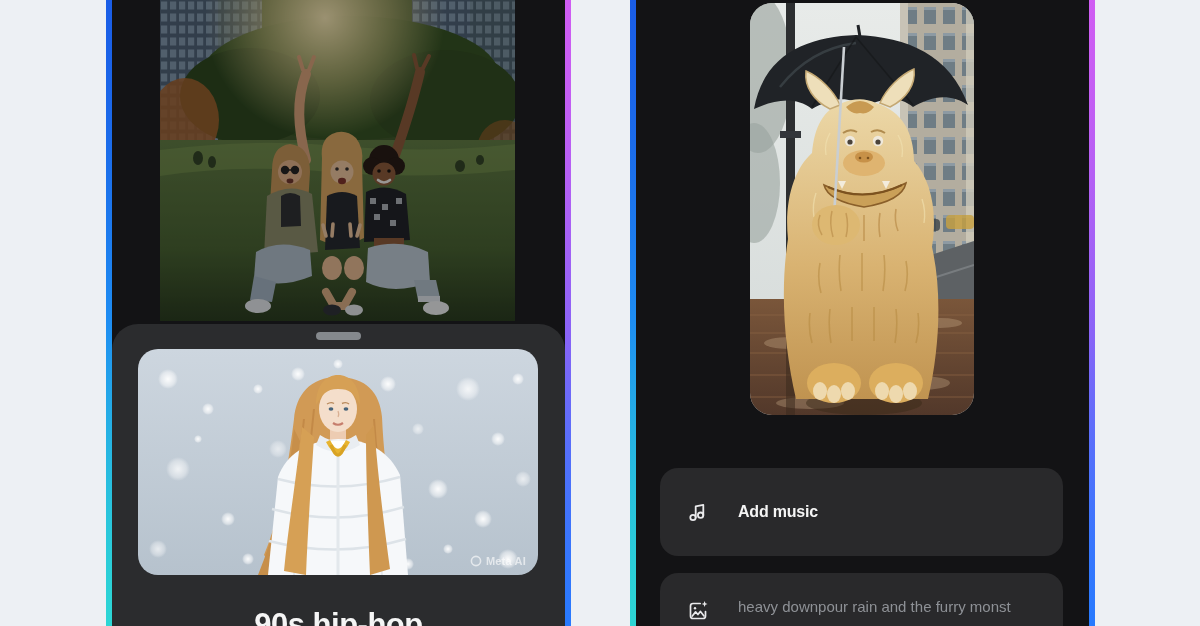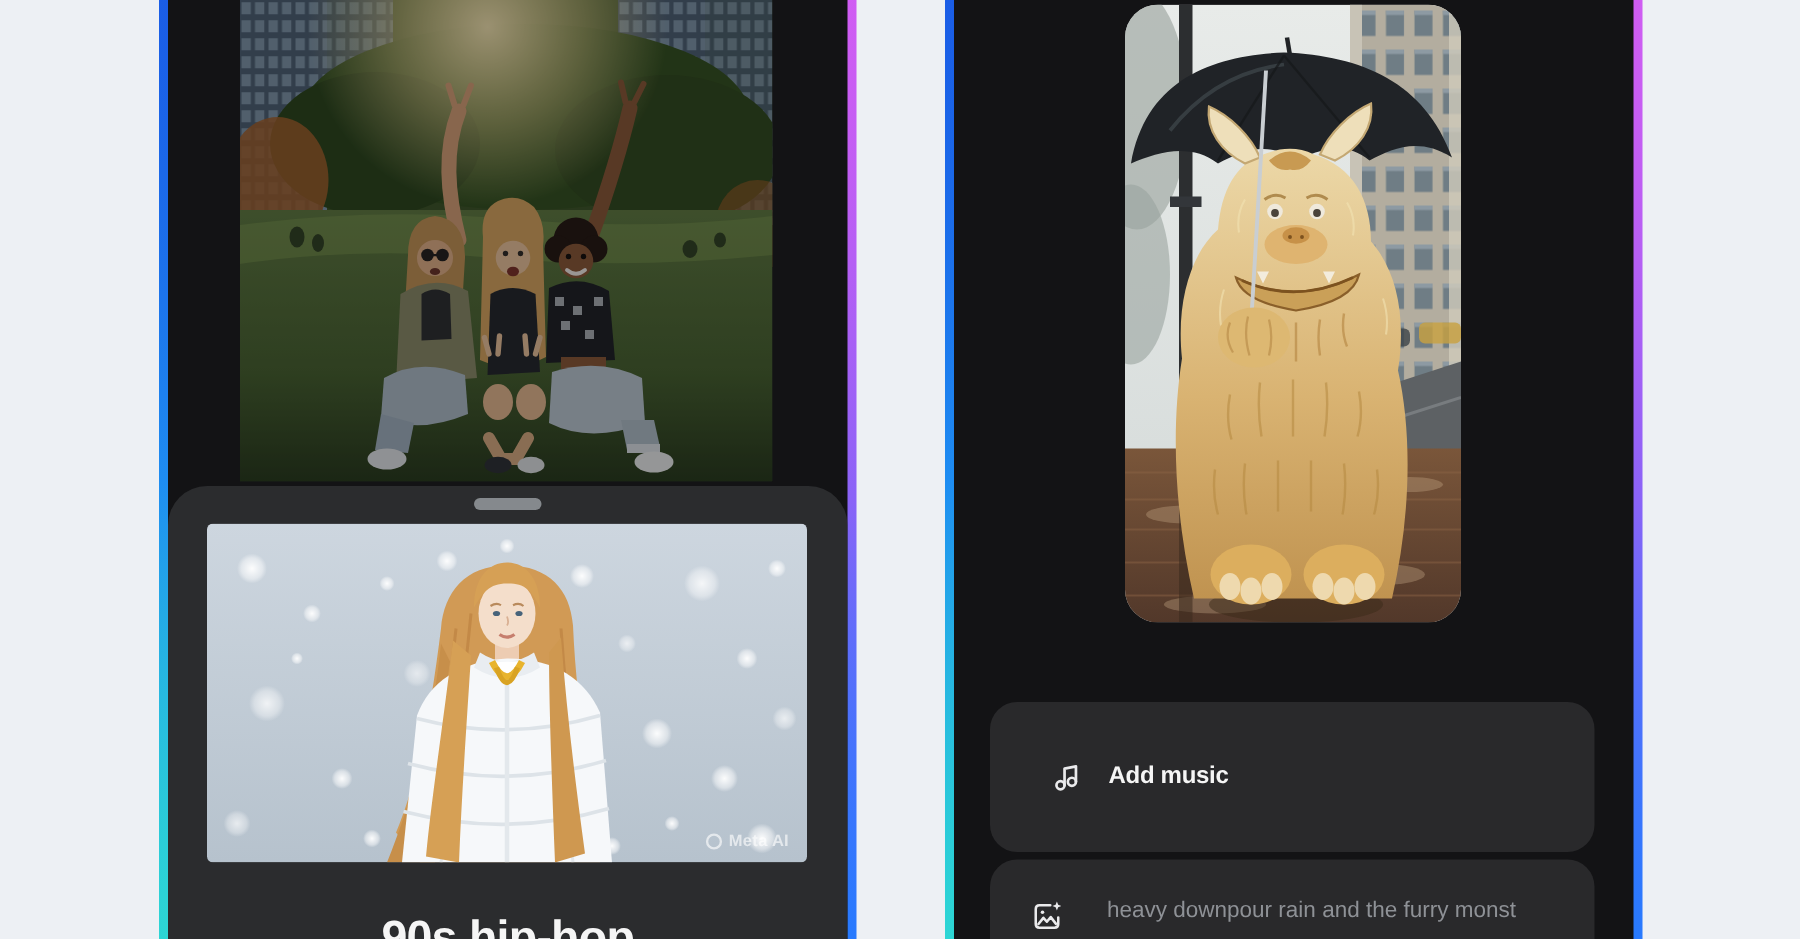--- a/index.html
+++ b/index.html
@@ -21,34 +21,34 @@
   .phone-right{left:630px;}
   .screen{position:absolute;inset:6px;border-radius:38px;background:var(--phone-bg,#131315);overflow:hidden;}
 
   
   .photo-top{position:absolute;left:48px;top:54px;width:355px;height:321px;overflow:hidden;}
   .photo-top svg{display:block;}
   .scrim{position:absolute;inset:0;background:rgba(8,8,11,.38);}
   .sheet{position:absolute;left:0;top:378px;width:453px;height:360px;background:var(--sheet-bg,#2b2c2e);
     border-radius:26px 26px 0 0;}
   .handle{width:45px;height:8px;border-radius:4px;background:var(--handle,#85898d);margin:8px auto 0 auto;}
-  .preview-card{position:absolute;left:26px;top:25px;width:400px;height:226px;border-radius:4px;overflow:hidden;}
+  .preview-card{position:absolute;left:26px;top:25px;width:400px;height:226px;border-radius:20px;overflow:hidden;}
   .preview-card svg{display:block;}
   .watermark{position:absolute;right:12px;bottom:8px;display:flex;align-items:center;gap:4px;
     color:rgba(255,255,255,.62);font-size:11px;font-weight:600;letter-spacing:.2px;}
   .watermark svg{display:block;}
   .sheet-title{position:absolute;top:283px;left:0;width:100%;text-align:center;
     color:var(--text-primary,#f5f5f5);font-size:31px;font-weight:600;letter-spacing:-.5px;}
 
   
   .photo-card{position:absolute;left:114px;top:57px;width:224px;height:412px;border-radius:22px;overflow:hidden;}
   .photo-card svg{display:block;}
   .action-row{position:absolute;left:24px;width:403px;background:var(--row-bg,#29292b);border-radius:18px;
     display:flex;box-sizing:border-box;}
-  .row-music{top:522px;height:100px;align-items:center;padding-left:40px;gap:15px;}
+  .row-music{top:522px;height:88px;align-items:center;padding-left:26px;gap:28px;}
   .row-image{top:627px;height:96px;align-items:flex-start;padding:20px 0 0 26px;gap:28px;}
   .row-icon{width:24px;height:24px;flex:0 0 auto;}
   .row-image .row-icon{margin-top:6px;}
   .row-label{color:var(--text-primary,#f5f5f5);font-size:16px;font-weight:600;letter-spacing:-.2px;}
   .row-text{display:flex;flex-direction:column;}
   .row-sub{margin-top:5px;color:var(--text-secondary,#8e9196);font-size:15px;white-space:nowrap;}
 </style>
 </head>
 <body>
 

